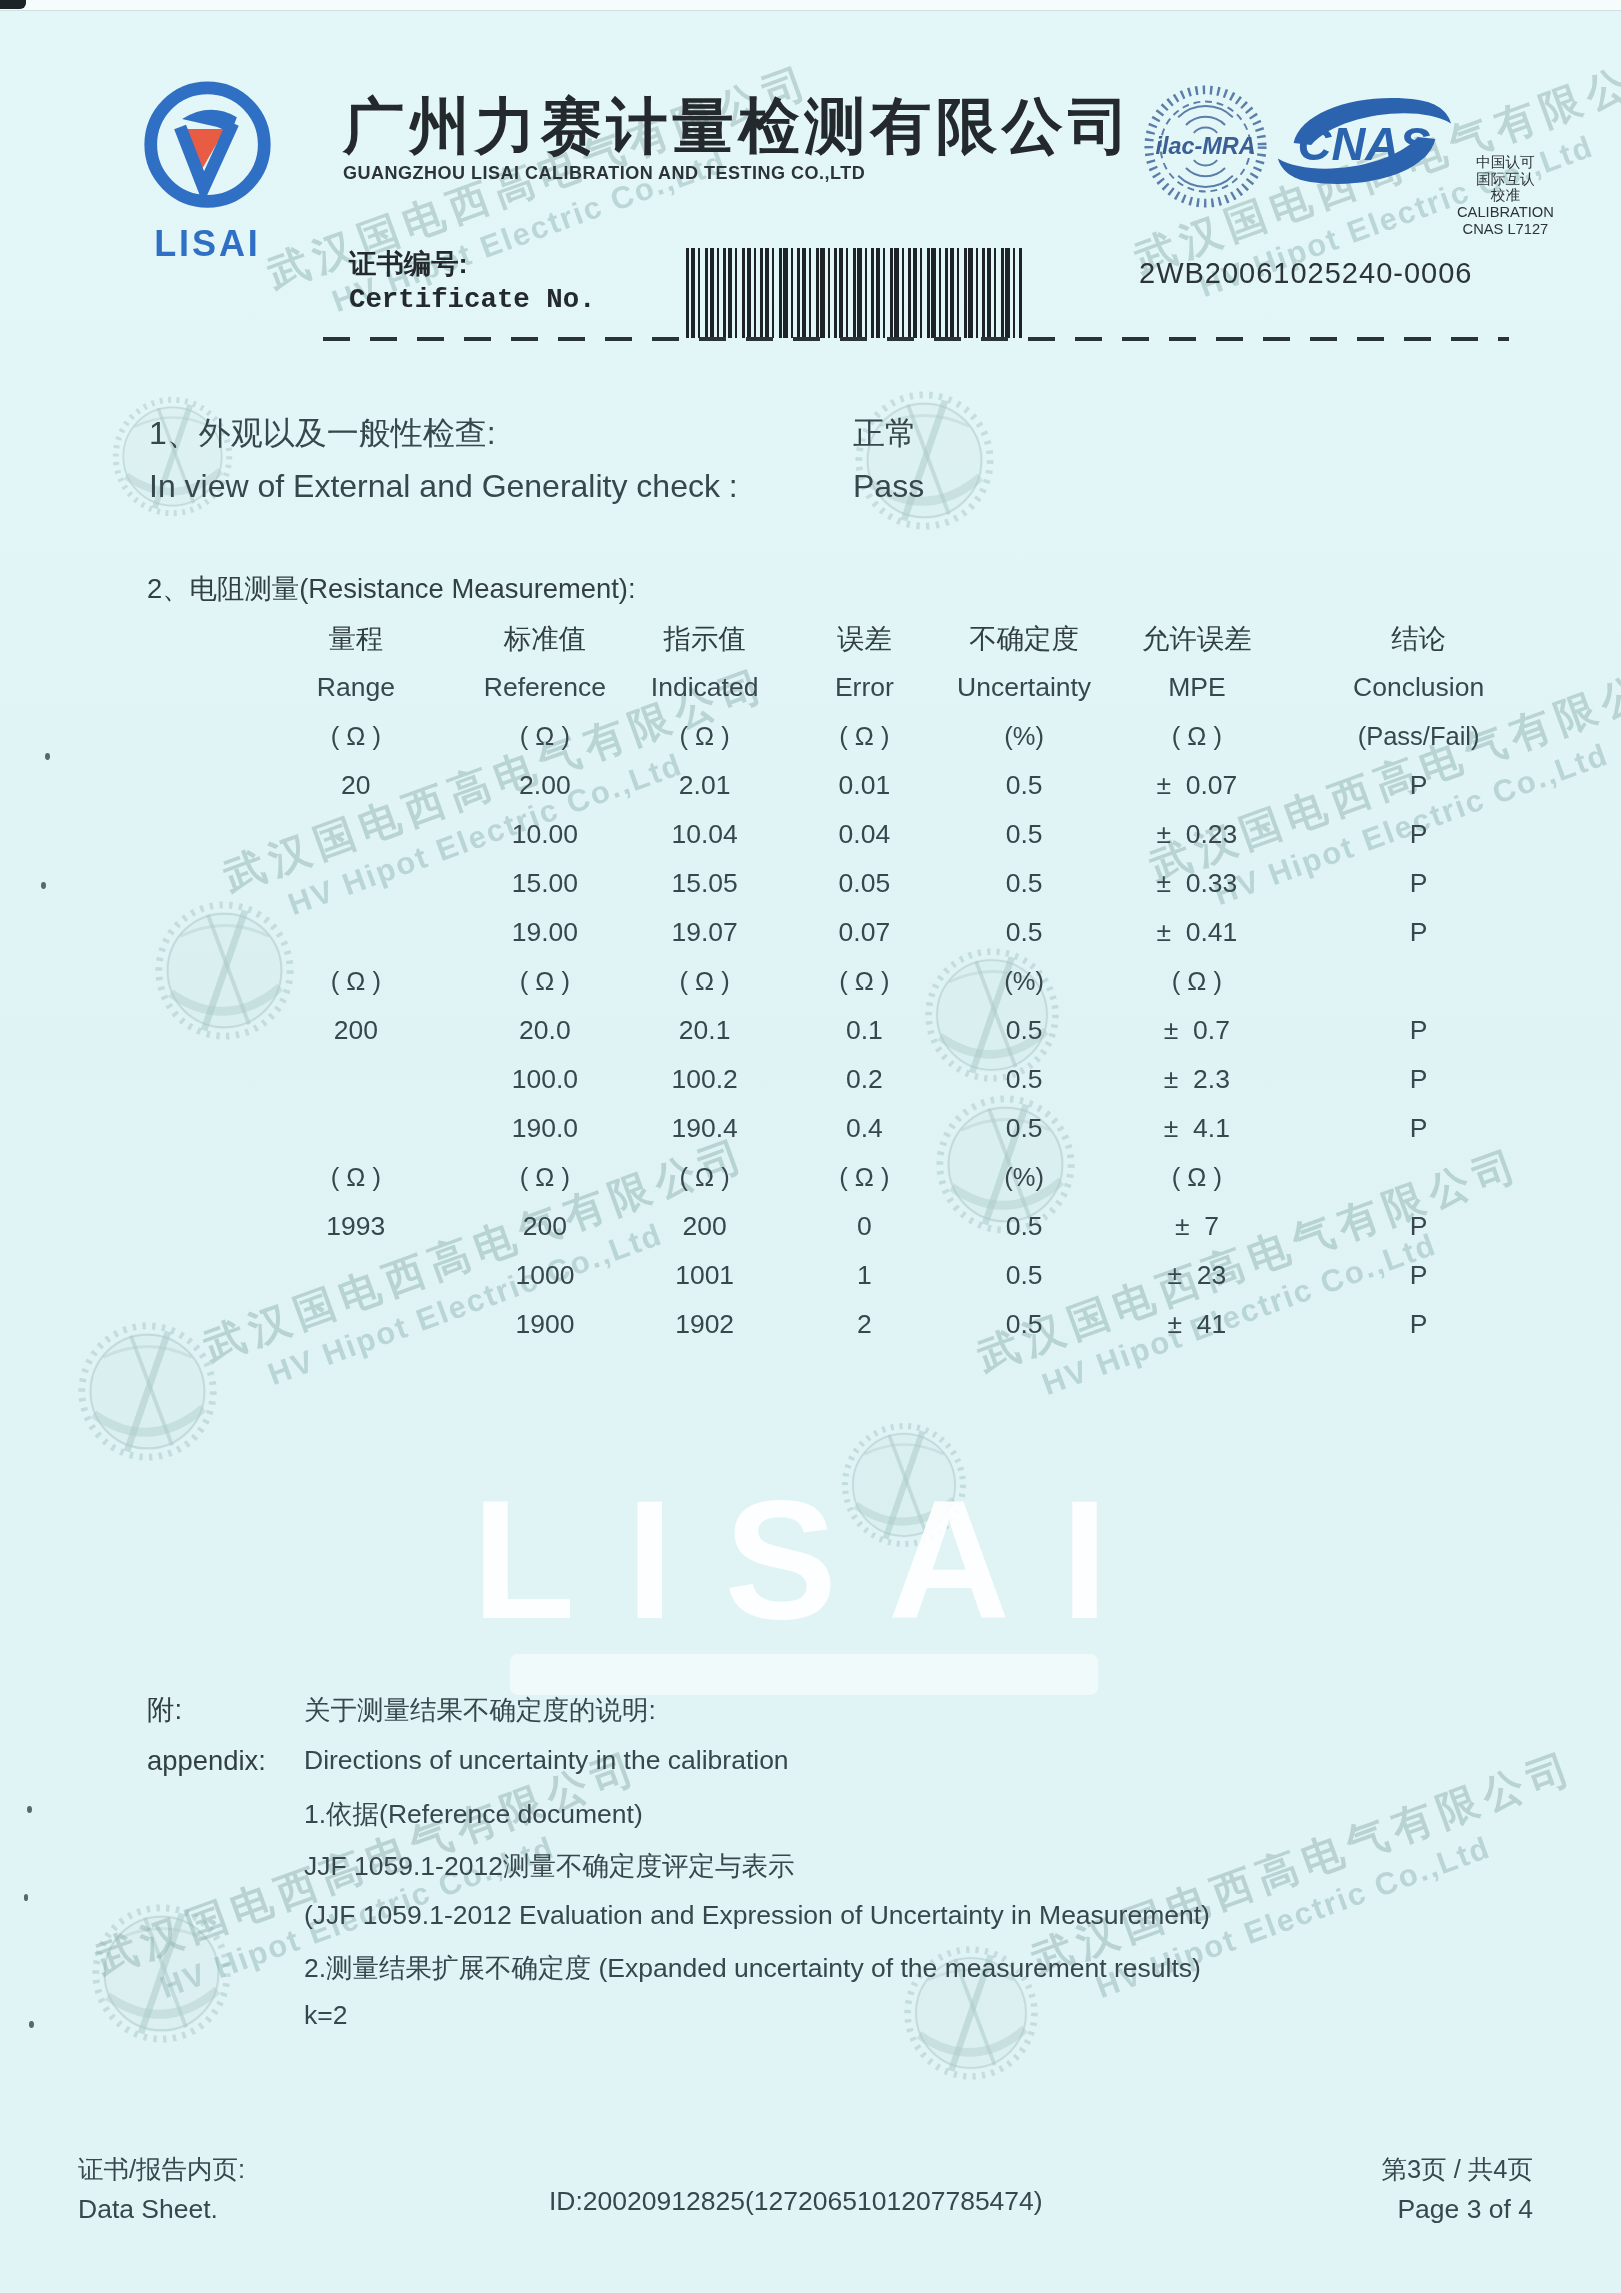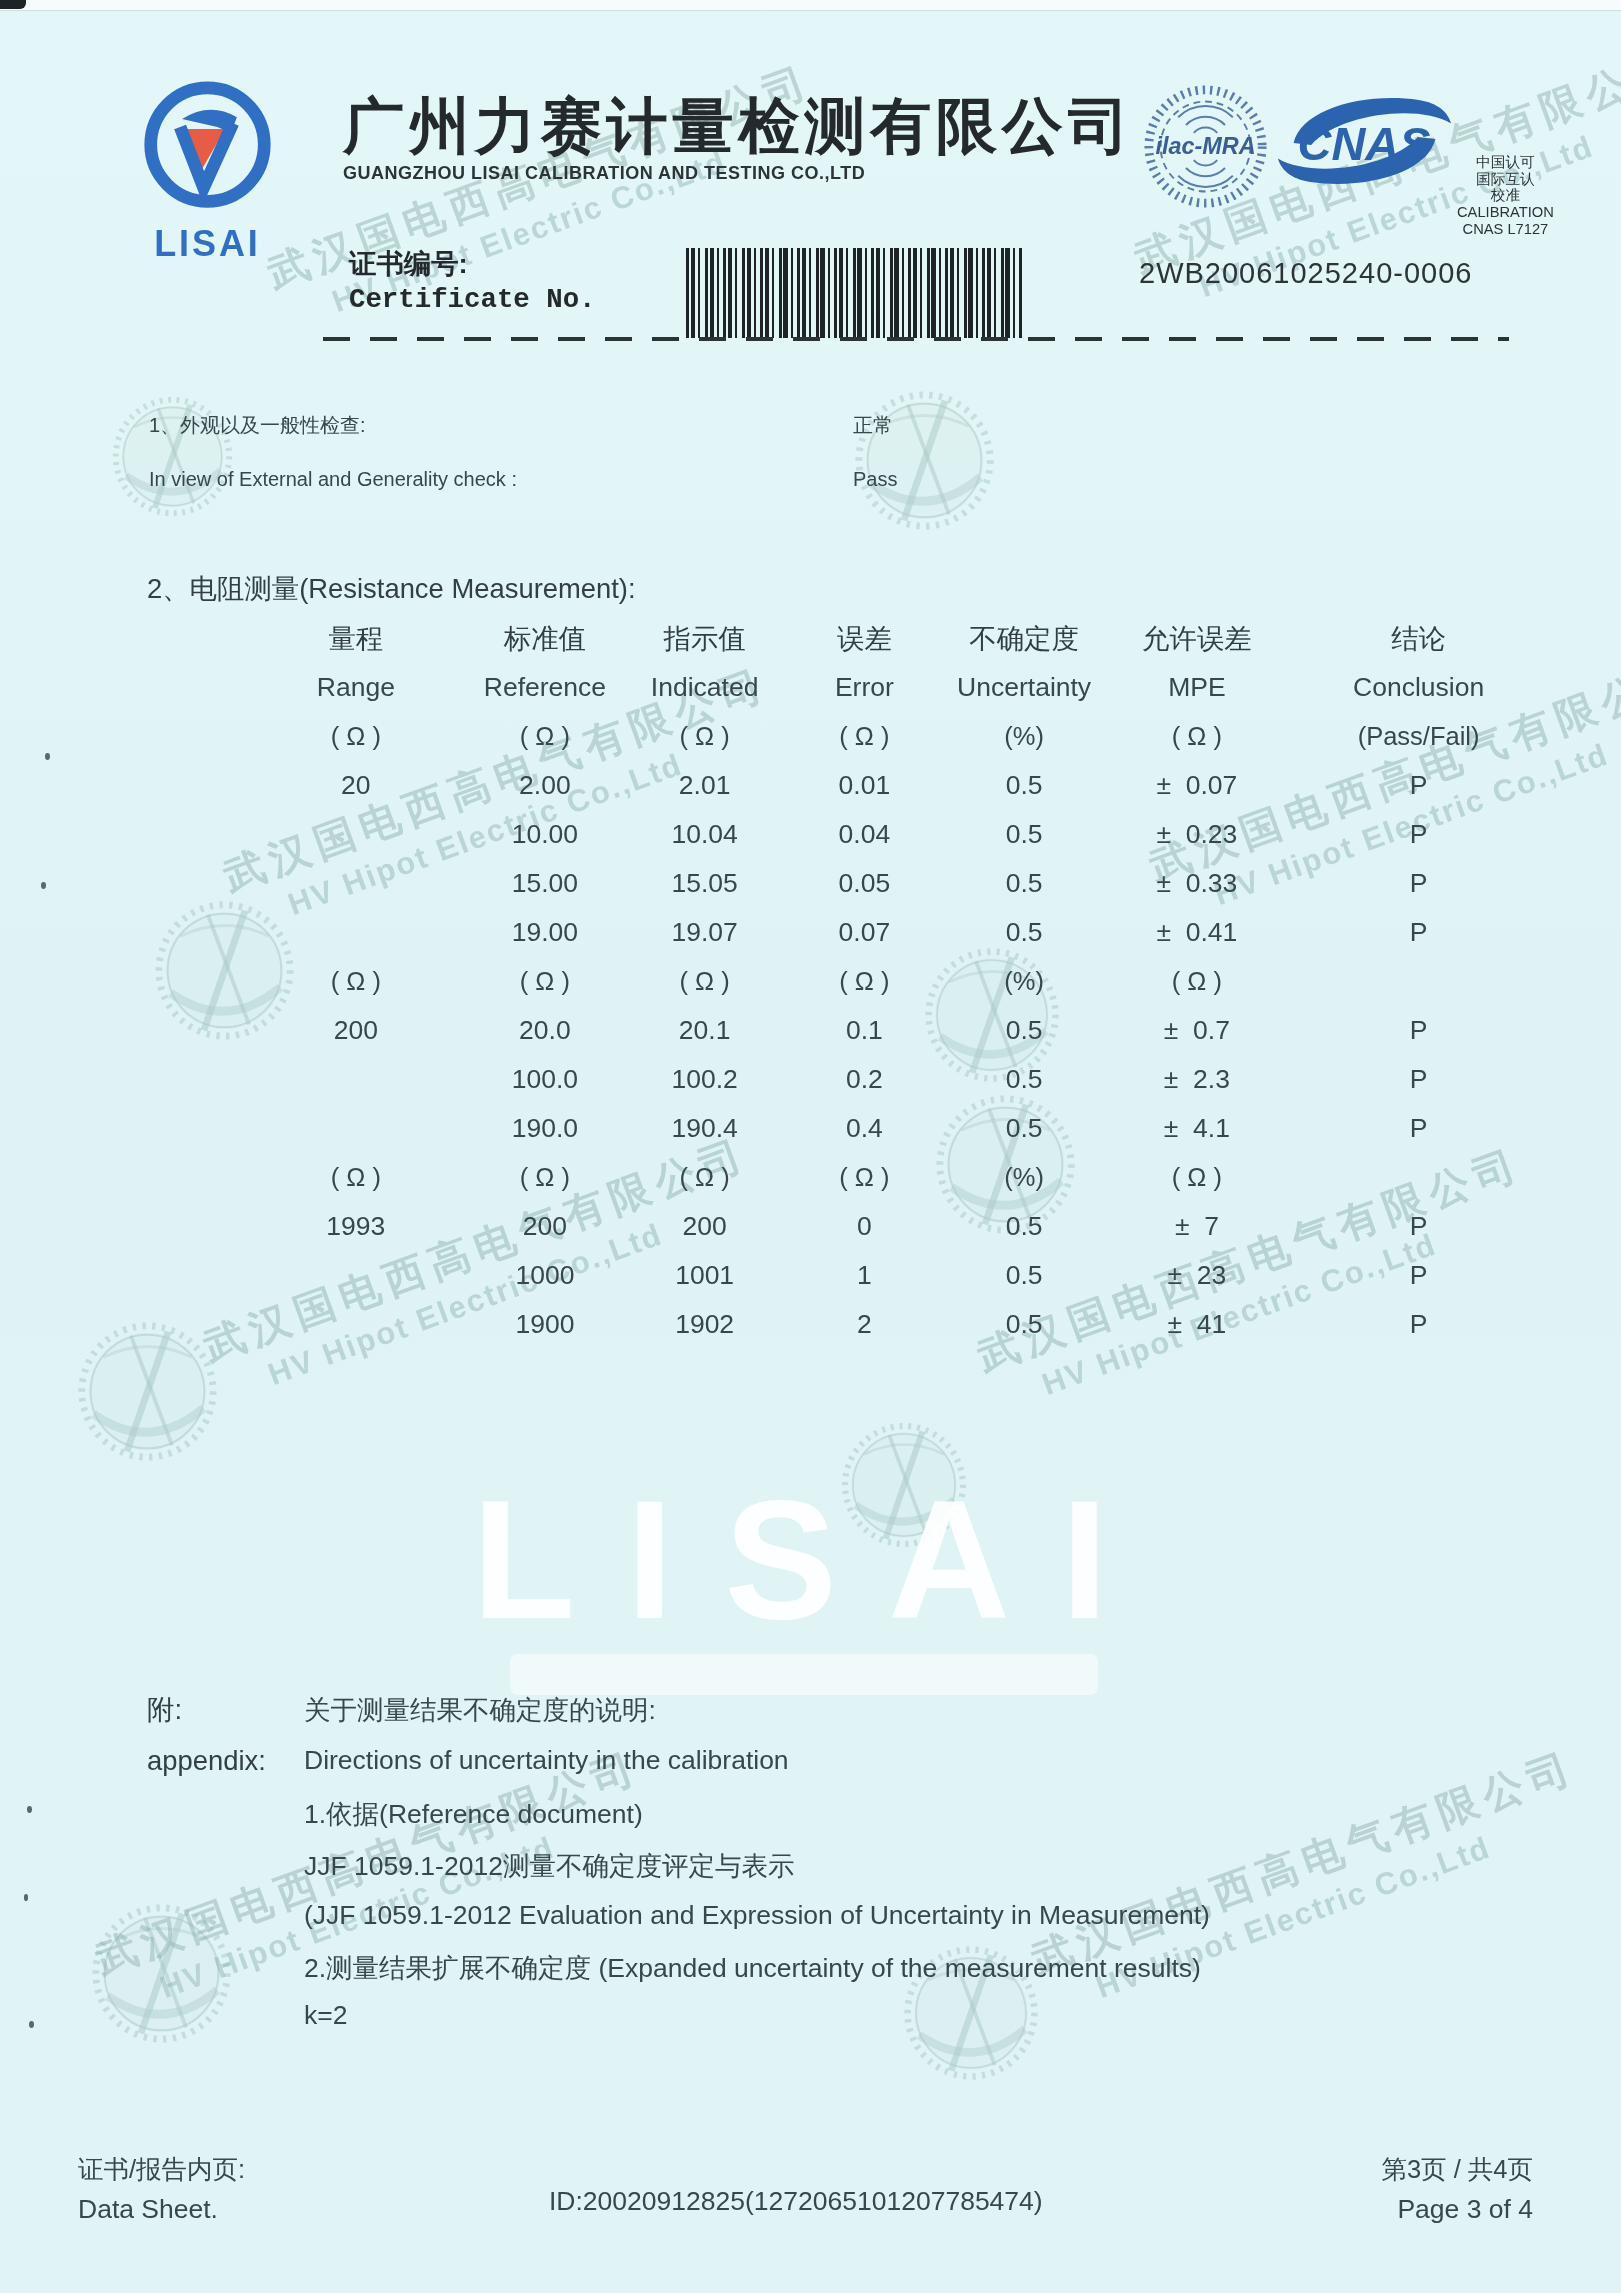--- a/index.html
+++ b/index.html
@@ -29,21 +29,21 @@
   .company-en{left:343px;top:163px;font-size:18px;font-weight:bold;color:#2c3438;letter-spacing:0.5px;}
   .cert-label-cn{left:349px;top:246px;font-size:27.4px;font-weight:bold;color:#23292d;}
   .cert-label-en{left:349px;top:284px;font-size:27.4px;font-weight:bold;color:#23292d;font-family:Liberation Mono, monospace;}
   .barcode{left:686px;top:248px;width:338px;height:90px;
     background:repeating-linear-gradient(90deg,#1d2326 0 2.9px,transparent 2.9px 4.9px,#1d2326 4.9px 8.8px,transparent 8.8px 11.8px,#1d2326 11.8px 13.7px,transparent 13.7px 18.6px,#1d2326 18.6px 21.6px,transparent 21.6px 23.5px,#1d2326 23.5px 28px,transparent 28px 31px,#1d2326 31px 33px,transparent 33px 37px);}
   .cert-number{left:1139px;top:257px;font-size:29px;color:#2c3438;letter-spacing:1px;}
   .cnas-side{left:1457px;top:154px;font-size:14.7px;line-height:16.7px;color:#2c3438;text-align:center;}
   .dash-line{left:323px;top:337px;width:1186px;height:3.9px;
     background:repeating-linear-gradient(90deg,#2a3436 0 26.5px,transparent 26.5px 47px);}
   
-  .s-line{font-size:20px;color:#37474b;}
+  .s-line{font-size:32px;color:#37474b;}
   .sec2-title{left:147px;top:571px;font-size:27.4px;color:#334043;}
   
   table.meas{position:absolute;left:245px;top:614px;width:1304px;border-collapse:collapse;table-layout:fixed;}
   table.meas td{height:49px;text-align:center;vertical-align:middle;font-size:26.5px;color:#37474b;white-space:pre;padding:0;}
   tr.h-cn td{font-size:27.4px;color:#323f42;}
   tr.h-en td{font-size:26.5px;}
   tr.h-unit td{font-size:25.5px;}
   
   .apx-label{left:147px;font-size:27.4px;color:#334043;}
   .apx-text{left:304px;font-size:26.5px;color:#37474b;}

